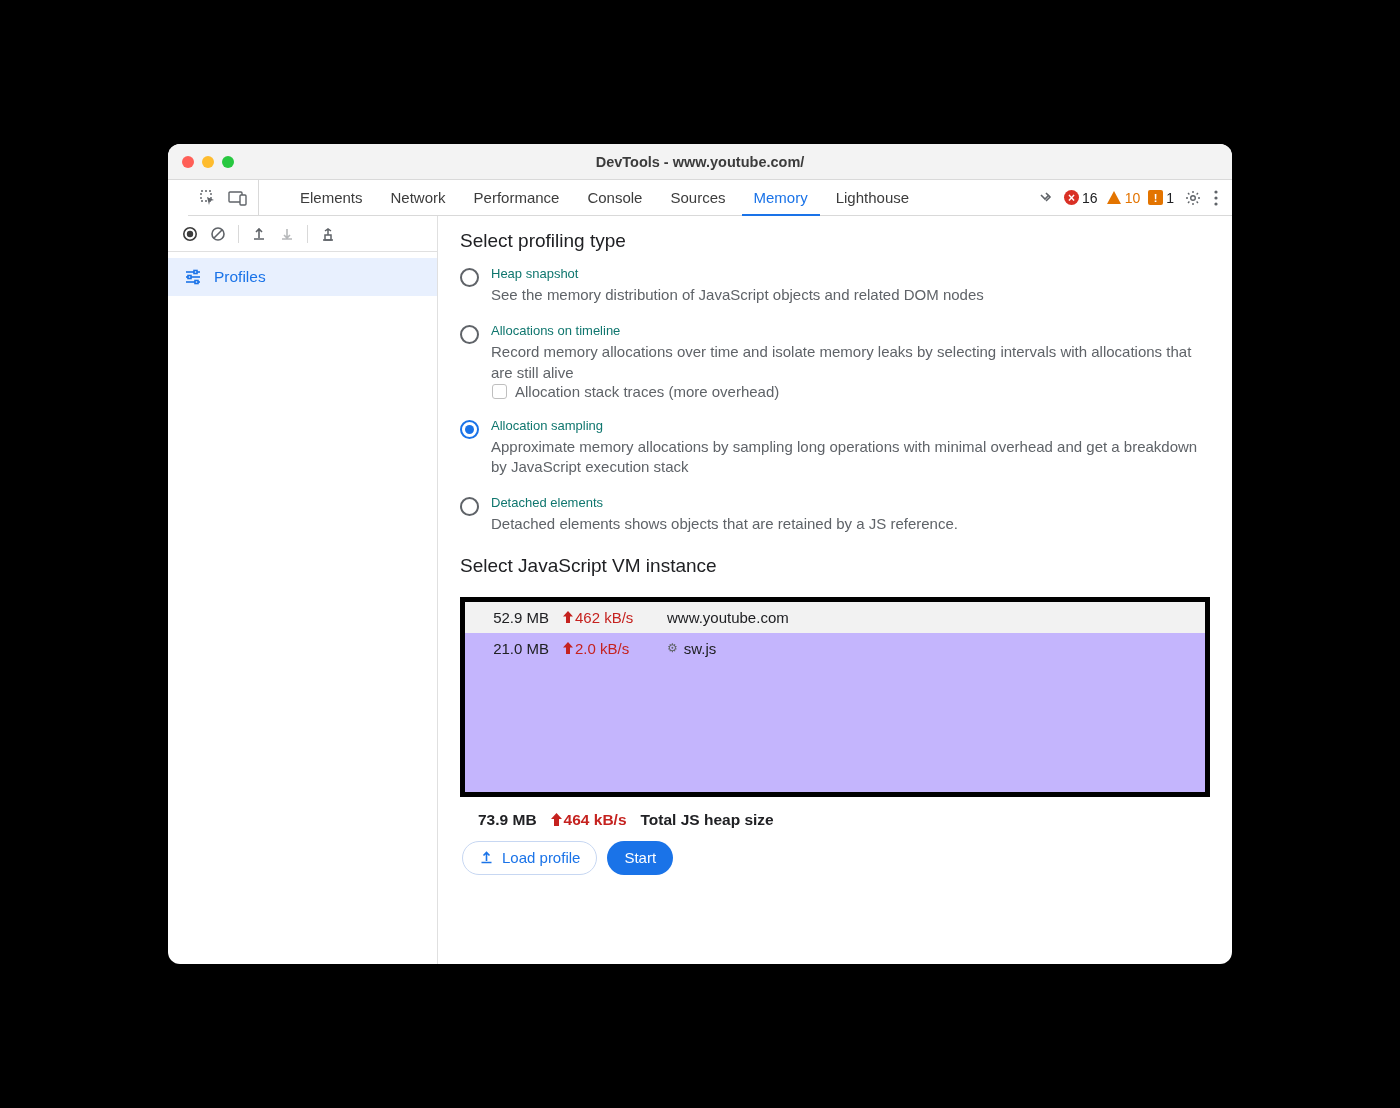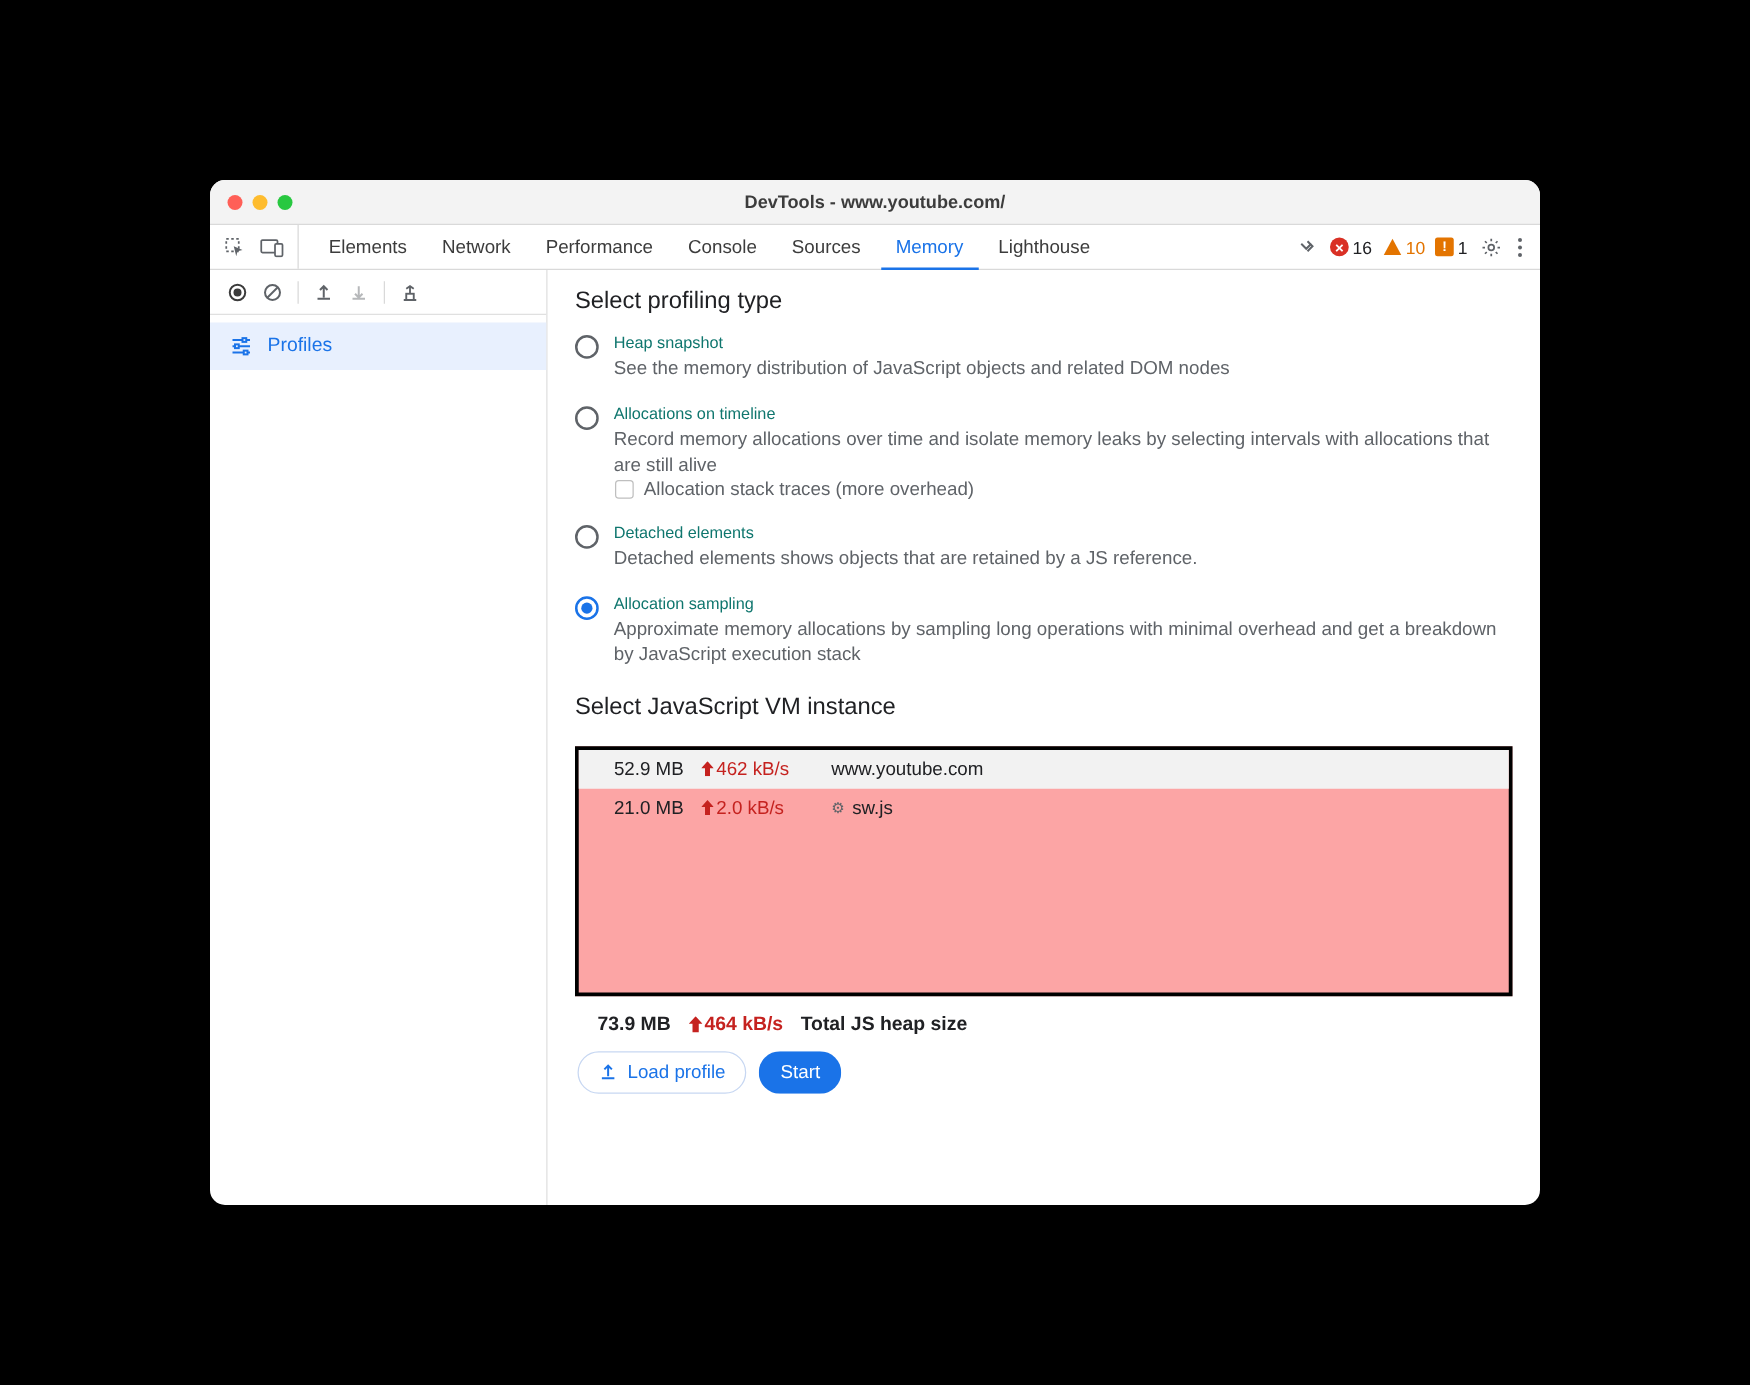--- a/index.html
+++ b/index.html
@@ -42,21 +42,22 @@
     position: absolute; left: 0; right: 0; text-align: center;
     font-weight: 600; color: #3c3c3c; font-size: 14.5px;
     pointer-events: none;
   }
   .tabbar {
     height: 36px;
     border-bottom: 1px solid #d9d9d9;
     display: flex;
     align-items: center;
     padding: 0 8px;
-    gap: 4px;
+    gap: 21px;
+    margin-left: 20px;
   }
   .tabbar-left { display:flex; align-items:center; gap:6px; padding-right:8px; border-right:1px solid #d9d9d9; height:100%; }
   .tabbar-left svg, .tabbar-right svg { display:block; }
   .tabs { display:flex; align-items:center; height:100%; gap: 4px; margin-left:8px; }
   .tab {
     padding: 0 12px; height:100%; display:flex; align-items:center;
     color:#3c3c3c; cursor:pointer; font-size:15px;
   }
   .tab.active { color:#1a73e8; border-bottom: 2.5px solid #1a73e8; margin-bottom:-1px; }
   .tabbar-right { margin-left:auto; display:flex; align-items:center; gap:8px; padding-right:4px; }
@@ -86,21 +87,21 @@
     margin-top:2px; position:relative; cursor:pointer; background:#fff;
   }
   .radio.checked { border-color:#1a73e8; }
   .radio.checked::after { content:""; position:absolute; inset:3px; border-radius:50%; background:#1a73e8; }
   .opt-title { font-size:13px; color:#0f766e; margin-bottom:4px; }
   .opt-desc { font-size:15px; color:#5f6368; line-height:1.35; }
   .sub { margin-left:1px; display:flex; align-items:center; gap:8px; color:#5f6368; font-size:15px; }
   .cb { width:15px; height:15px; border:1.5px solid #bfbfbf; border-radius:3px; background:#fff; cursor:pointer; }
 
   .vm-table {
-    border:3px solid #000000; background:#fca5a5; height:200px;
+    border:5px solid #000000; background:#c4b5fd; height:200px;
     display:flex; flex-direction:column; margin-top:6px;
   }
   .vm-row { display:flex; align-items:center; padding:7px 18px; gap:14px; cursor:pointer; font-size:15px; }
   .vm-row.selected { background:#f2f2f2; }
   .vm-size { width:66px; text-align:right; color:#202124; }
   .vm-rate { width:90px; color:#c5221f; display:flex; align-items:center; gap:2px; font-weight:500; }
   .vm-name { color:#202124; display:flex; align-items:center; gap:6px; }
   .sw-icon { font-size:12px; color:#5f6368; }
 
   .totals { display:flex; align-items:center; gap:14px; padding:14px 18px 12px; font-size:15.5px; }
@@ -252,31 +253,31 @@
             <div>
               <div class="opt-title">Allocations on timeline</div>
               <div class="opt-desc">Record memory allocations over time and isolate memory leaks by selecting intervals with allocations that are still alive</div>
               <div class="sub">
                 <div class="cb"></div>
                 <span>Allocation stack traces (more overhead)</span>
               </div>
             </div>
           </div>
           <div class="opt">
+            <div class="radio checked"></div>
+            <div>
+              <div class="opt-title">Allocation sampling</div>
+              <div class="opt-desc">Approximate memory allocations by sampling long operations with minimal overhead and get a breakdown by JavaScript execution stack</div>
+            </div>
+          </div>
+          <div class="opt">
             <div class="radio"></div>
             <div>
               <div class="opt-title">Detached elements</div>
               <div class="opt-desc">Detached elements shows objects that are retained by a JS reference.</div>
-            </div>
-          </div>
-          <div class="opt">
-            <div class="radio checked"></div>
-            <div>
-              <div class="opt-title">Allocation sampling</div>
-              <div class="opt-desc">Approximate memory allocations by sampling long operations with minimal overhead and get a breakdown by JavaScript execution stack</div>
             </div>
           </div>
         </div>
 
       <div class="h1" style="margin-top:2px">Select JavaScript VM instance</div>
       <div class="vm-table" id="vmrows">
           <div class="vm-row selected">
             <span class="vm-size">52.9 MB</span>
             <span class="vm-rate">
               <svg width="10" height="12" viewBox="0 0 10 12" fill="#c5221f">

